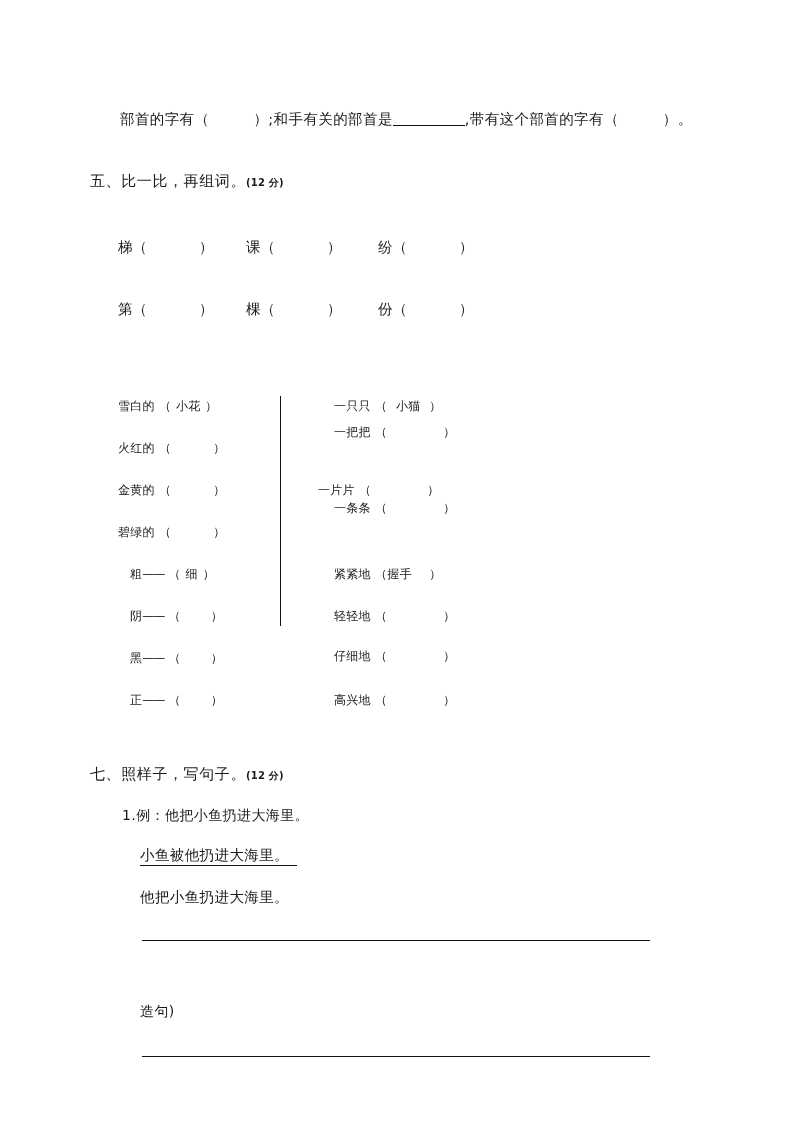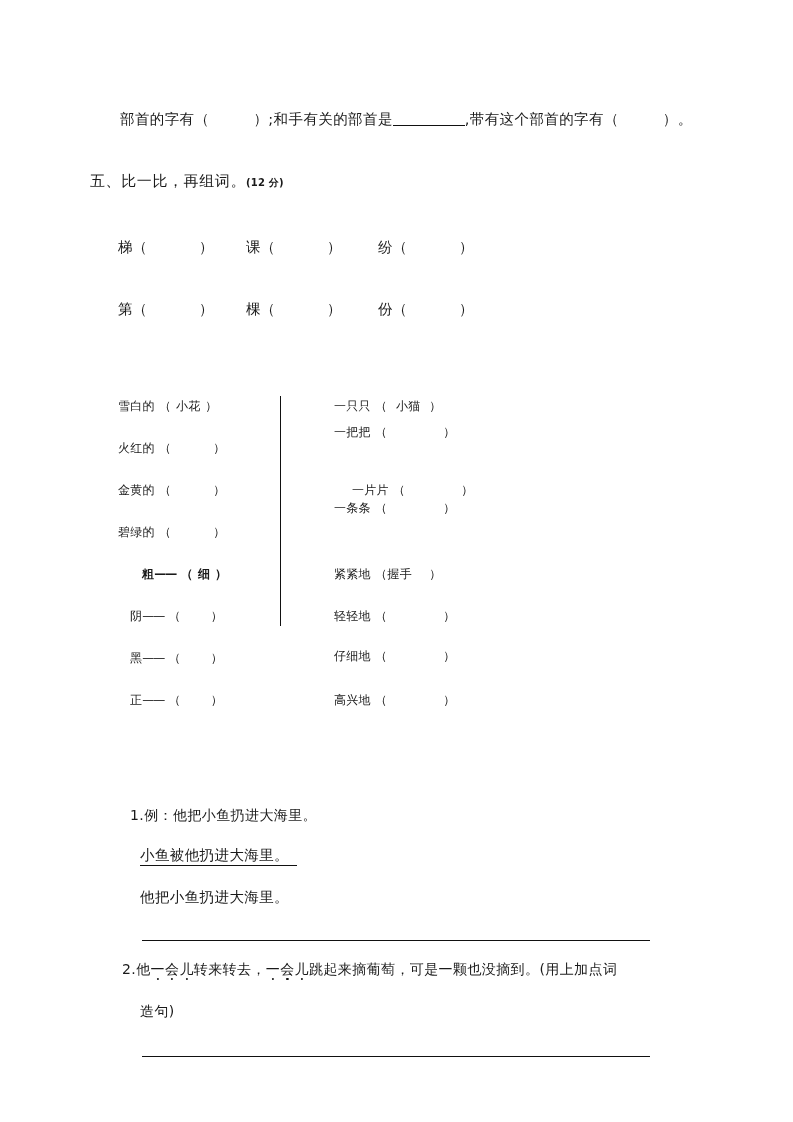--- a/index.html
+++ b/index.html
@@ -155,21 +155,21 @@
   </div>
   <div class="phrase" style="left:118px; top:482px;">
     <span>金黄的</span>
     <span>（</span><span style="display:inline-block;min-width:42px;text-align:center;"></span><span>）</span>
   </div>
   <div class="phrase" style="left:118px; top:524px;">
     <span>碧绿的</span>
     <span>（</span><span style="display:inline-block;min-width:42px;text-align:center;"></span><span>）</span>
   </div>
 
-  <div class="phrase" style="left:142px; top:566px;font-weight:bold;">
+  <div class="phrase" style="left:130px; top:566px;">
     <span>粗</span><span class="dash">——</span>
     <span>（</span><span style="display:inline-block;min-width:22px;text-align:center;">细</span><span>）</span>
   </div>
   <div class="phrase" style="left:130px; top:608px;">
     <span>阴</span><span class="dash">——</span>
     <span>（</span><span style="display:inline-block;min-width:30px;text-align:center;"></span><span>）</span>
   </div>
   <div class="phrase" style="left:130px; top:650px;">
     <span>黑</span><span class="dash">——</span>
     <span>（</span><span style="display:inline-block;min-width:30px;text-align:center;"></span><span>）</span>
@@ -180,21 +180,21 @@
   </div>
 
   <div class="phrase" style="left:334px; top:398px;">
     <span>一只只</span>
     <span>（</span><span style="display:inline-block;min-width:42px;text-align:center;">小猫</span><span>）</span>
   </div>
   <div class="phrase" style="left:334px; top:424px;">
     <span>一把把</span>
     <span>（</span><span style="display:inline-block;min-width:56px;text-align:center;"></span><span>）</span>
   </div>
-  <div class="phrase" style="left:352px; top:482px;">
+  <div class="phrase" style="left:318px; top:482px;">
     <span>一片片</span>
     <span>（</span><span style="display:inline-block;min-width:56px;text-align:center;"></span><span>）</span>
   </div>
   <div class="phrase" style="left:334px; top:500px;">
     <span>一条条</span>
     <span>（</span><span style="display:inline-block;min-width:56px;text-align:center;"></span><span>）</span>
   </div>
 
   <div class="phrase" style="left:334px; top:566px;">
     <span>紧紧地</span>
@@ -206,37 +206,37 @@
   </div>
   <div class="phrase" style="left:334px; top:648px;">
     <span>仔细地</span>
     <span>（</span><span style="display:inline-block;min-width:56px;text-align:center;"></span><span>）</span>
   </div>
   <div class="phrase" style="left:334px; top:692px;">
     <span>高兴地</span>
     <span>（</span><span style="display:inline-block;min-width:56px;text-align:center;"></span><span>）</span>
   </div>
 
-
-  <div class="row" style="left:130px; top:808px; font-size:14px;">
+  <div class="section-head" style="left:90px; top:765px;">
+    <span>七、照样子，写句子。</span><span class="pts">(12 分)</span>
+  </div>
+
+  <div class="row" style="left:122px; top:808px; font-size:14px;">
     <span>1.</span><span>例：</span><span>他把小鱼扔进大海里。</span>
   </div>
 
   <div class="row" style="left:140px; top:848px;">
     <span class="underlined" style="padding-right:8px;">小鱼被他扔进大海里。</span>
   </div>
 
   <div class="row" style="left:140px; top:890px;">
     <span>他把小鱼扔进大海里。</span>
   </div>
 
   <div class="answer-rule" style="left:142px; top:940px; width:508px;"></div>
 
-  <div class="row" style="left:122px; top:962px; font-size:14px;">
-    <span>2.</span><span>他</span><span class="dotted">一</span><span class="dotted">会</span><span class="dotted">儿</span><span>转来转去，</span><span class="dotted">一</span><span class="dotted">会</span><span class="dotted">儿</span><span>跳起来摘葡萄，可是一颗也没摘到。(用上加点词</span>
-  </div>
   <div class="row" style="left:140px; top:1004px; font-size:14px;">
     <span>造句)</span>
   </div>
 
   <div class="answer-rule" style="left:142px; top:1056px; width:508px;"></div>
 
 </div>
 
 </body></html>

